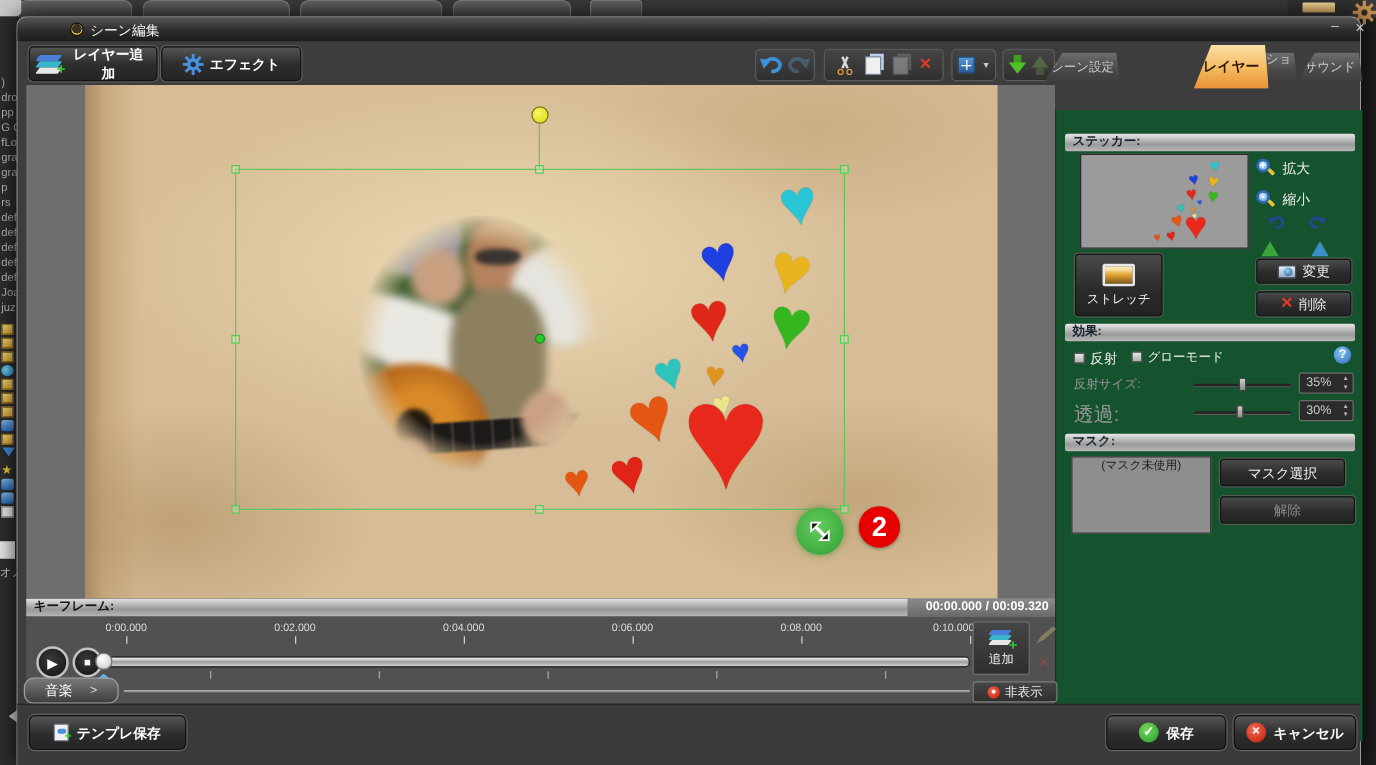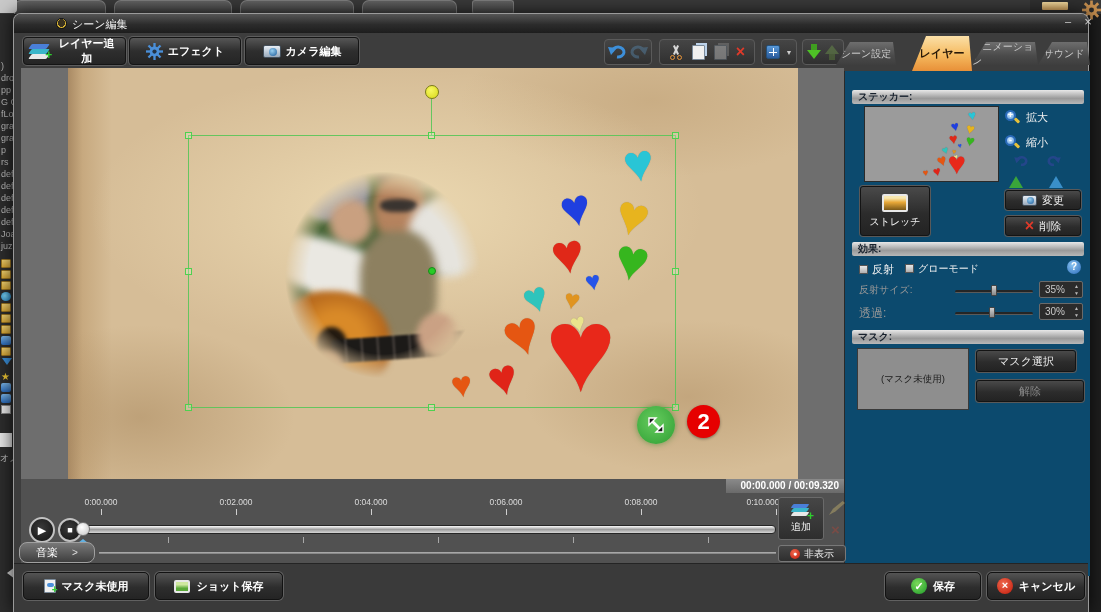--- a/index.html
+++ b/index.html
@@ -37,21 +37,21 @@
   #btn-close{position:absolute;left:1066px;top:1px;width:16px;height:14px;color:#ccc;font-size:13px;line-height:14px;text-align:center;}
   
   .tbtn{position:absolute;top:23px;height:28px;border-radius:4px;background:linear-gradient(#565656,#2e2e2e 50%,#252525);
     border:1px solid #151515;box-shadow:0 0 0 1px #5d5d5d;color:#fff;font-size:11px;font-weight:bold;
     display:flex;align-items:center;justify-content:center;gap:5px;}
   .igroup{position:absolute;top:25px;height:26px;border-radius:4px;border:1px solid #5a5a5a;
     background:linear-gradient(#454545,#303030);display:flex;align-items:center;justify-content:space-evenly;}
   
   .tab{position:absolute;color:#c9c9c9;font-size:10px;display:flex;align-items:center;justify-content:center;
     background:linear-gradient(#6e6e6e,#4a4a4a 60%,#3e3e3e);clip-path:polygon(14px 0,calc(100% - 3px) 0,100% 100%,0 100%);}
-  .tab.active{background:linear-gradient(#fbe0a8,#f5b95e 55%,#e89038);color:#2a1a08;font-weight:bold;font-size:11px;}
+  .tab.active{background:linear-gradient(#fbe0a8,#f5b95e 55%,#e89038);color:#2a1a08;font-weight:bold;font-size:11px;margin-left:43px;}
   
   #canvas{position:absolute;left:7px;top:54px;width:823px;height:411px;background:#6e6e6e;overflow:hidden;}
   #parchment{position:absolute;left:47px;top:0;width:730px;height:411px;
     background:
       radial-gradient(ellipse 60% 50% at 45% 35%, rgba(238,220,180,.9), rgba(238,220,180,0) 70%),
       radial-gradient(ellipse 30% 25% at 85% 80%, rgba(176,143,100,.5), rgba(176,143,100,0) 75%),
       radial-gradient(ellipse 28% 30% at 10% 85%, rgba(170,138,96,.55), rgba(170,138,96,0) 75%),
       radial-gradient(ellipse 35% 25% at 80% 8%, rgba(186,154,110,.45), rgba(186,154,110,0) 75%),
       linear-gradient(90deg,#a98a64 0%,#c7a97f 2%,#d6bd97 6%,#d6bd97 100%);}
   #photo{position:absolute;left:233px;top:71px;width:258px;height:272px;
@@ -64,21 +64,21 @@
   .handle{position:absolute;width:7px;height:7px;border:1px solid #4fd14f;background:rgba(230,255,230,.25);}
   #rot-circle{position:absolute;width:14px;height:14px;border-radius:50%;
     background:radial-gradient(circle at 40% 35%,#f8f860,#d8d818);border:1px solid #7a7a18;}
   #center-dot{position:absolute;width:8px;height:8px;border-radius:50%;background:#27cc27;border:1px solid #1a8a1a;}
   #resize-circle{position:absolute;width:38px;height:38px;border-radius:50%;
     background:radial-gradient(circle at 45% 40%,#66cc5e,#2f9e33);box-shadow:0 0 6px rgba(20,120,20,.5);
     display:flex;align-items:center;justify-content:center;}
   #step-badge{position:absolute;width:33px;height:33px;border-radius:50%;background:#e60000;color:#fff;
     font-size:22px;font-weight:bold;display:flex;align-items:center;justify-content:center;box-shadow:0 1px 3px rgba(0,0,0,.4);}
   
-  #rpanel{position:absolute;left:830px;top:57px;width:246px;height:505px;background:#0c4a6e;border-left:1px solid #2a2a2a;}
+  #rpanel{position:absolute;left:830px;top:74px;width:246px;height:505px;background:#14532d;border-left:1px solid #2a2a2a;}
   .band{position:absolute;left:7px;width:232px;height:14px;border-radius:2px;
     background:linear-gradient(#e8e8e8,#9a9a9a 60%,#b8b8b8);color:#18222e;font-size:10px;font-weight:bold;
     line-height:14px;padding-left:6px;}
   .panel-btn{position:absolute;border-radius:3px;background:linear-gradient(#4a4a4a,#2c2c2c 55%,#232323);
     border:1px solid #141414;box-shadow:0 0 0 1px #595959;color:#f0f0f0;
     display:flex;align-items:center;justify-content:center;gap:5px;font-size:11px;}
   .bigbtn{flex-direction:column;gap:3px;font-size:10px;}
   .mini-label{color:#f0f0f0;font-size:11px;}
   .pic-icon{width:26px;height:18px;border:2px solid #e8e8e8;border-radius:2px;
     background:linear-gradient(#f8e8b0 15%,#e8a838 45%,#7a5818 100%);}
@@ -91,21 +91,21 @@
   .slider-groove{position:absolute;height:3px;background:#252525;border-bottom:1px solid #5a5a5a;border-radius:2px;}
   .slider-thumb{position:absolute;width:6px;height:11px;background:linear-gradient(#cfcfcf,#8a8a8a);border:1px solid #444;border-radius:1px;}
   .valbox{position:absolute;width:44px;height:17px;background:#2b2b2b;border:1px solid #6a6a6a;border-radius:2px;
     color:#c9c9c9;font-size:10px;line-height:15px;padding-left:5px;}
   .spin{position:absolute;right:3px;top:1px;display:flex;flex-direction:column;gap:0px;color:#b9b9b9;font-size:5px;line-height:7px;}
   .dim{color:#969696;}
   .chk{display:inline-block;width:9px;height:9px;background:linear-gradient(#e8e8e8,#b0b0b0);border:1px solid #555;margin-right:4px;vertical-align:-1px;}
   #help-icon{position:absolute;width:14px;height:14px;border-radius:50%;background:radial-gradient(circle at 40% 35%,#8ac4f2,#2a6ab9);
     color:#fff;font-size:10px;font-weight:bold;text-align:center;line-height:14px;}
   #mask-preview{position:absolute;background:#8e8e8e;border:1px solid #3a3a3a;color:#1c1c1c;font-size:9.5px;
-    display:flex;align-items:center;justify-content:center;}
+    display:flex;justify-content:center;}
   
   #kfpanel{position:absolute;left:7px;top:465px;width:823px;height:84px;background:#515151;}
   #kf-band{position:absolute;left:0;top:0;width:823px;height:14px;
     background:linear-gradient(#e2e2e2,#989898 60%,#b5b5b5);color:#141414;font-size:10px;font-weight:bold;line-height:14px;padding-left:6px;}
   #kf-time{position:absolute;right:0;top:0;width:118px;height:14px;background:linear-gradient(#8a8a8a,#6a6a6a);
     color:#fff;font-size:10px;font-weight:bold;line-height:14px;text-align:right;padding-right:5px;}
   .ruler-label{position:absolute;font-size:8.5px;color:#dcdcdc;transform:translateX(-50%);}
   .tickA{position:absolute;width:1px;height:6px;background:#d0d0d0;}
   .tickB{position:absolute;width:1px;height:6px;background:#a8a8a8;}
   #track{position:absolute;left:60px;top:46px;width:695px;height:9px;border-radius:4px;border:1px solid #262626;
@@ -239,26 +239,20 @@
           <rect x="6.9" y="0" width="2.2" height="16"></rect>
           <rect x="6.9" y="0" width="2.2" height="16" transform="rotate(45 8 8)"></rect>
       <rect x="6.9" y="0" width="2.2" height="16" transform="rotate(90 8 8)"></rect>
           <rect x="6.9" y="0" width="2.2" height="16" transform="rotate(135 8 8)"></rect>
       <circle cx="8" cy="8" r="4.6"></circle>
         </g>
         <circle cx="8" cy="8" r="2" fill="#223244"></circle>
     </svg>
     <span>エフェクト</span>
   </button>
-  <button class="tbtn" style="left:231px;width:114px">
-    <span class="cam-ic">
-        <i></i>
-      </span>
-    <span>カメラ編集</span>
-  </button>
 
   <div class="igroup" style="left:590px;width:48px">
     <svg width="18" height="16" viewBox="0 0 18 16">
       <path d="M4 8 A6 5 0 1 1 9 13" stroke="#3d8fd9" stroke-width="3" fill="none"></path>
         <polygon points="0,3 9,4 3,11" fill="#3d8fd9"></polygon>
     </svg>
     <svg width="18" height="16" viewBox="0 0 18 16" style="opacity:.4">
       <path d="M14 8 A6 5 0 1 0 9 13" stroke="#5a8fb9" stroke-width="3" fill="none"></path>
         <polygon points="18,3 9,4 15,11" fill="#5a8fb9"></polygon>
     </svg>
@@ -438,21 +432,21 @@
     <div class="slider-groove" style="left:110px;top:219px;width:78px"></div>
     <div class="slider-thumb" style="left:146px;top:214px"></div>
     <div class="valbox" style="left:194px;top:210px">
       <span>35%</span>
       <span class="spin">
           <span>▲</span>
           <span>▼</span>
         </span>
     </div>
 
-    <div class="dim" style="position:absolute;left:14px;top:234px;font-size:12px">透過:</div>
+    <div class="dim" style="position:absolute;left:14px;top:234px;font-size:16px">透過:</div>
     <div class="slider-groove" style="left:110px;top:241px;width:78px"></div>
     <div class="slider-thumb" style="left:144px;top:236px"></div>
     <div class="valbox" style="left:194px;top:232px">
       <span>30%</span>
       <span class="spin">
           <span>▲</span>
           <span>▼</span>
         </span>
     </div>
 
@@ -462,20 +456,21 @@
     </div>
     <button class="panel-btn" style="left:131px;top:279px;width:100px;height:22px">
       <span>マスク選択</span>
     </button>
     <button class="panel-btn" style="left:131px;top:309px;width:108px;height:22px;color:#8a8a8a">
       <span>解除</span>
     </button>
   </div>
 
   <div id="kfpanel">
+    <div id="kf-band">キーフレーム:</div>
     <div id="kf-time">
       <span>00:00.000</span><span> / </span><span>00:09.320</span>
     </div>
 
     <div id="ruler">
         <div class="ruler-label" style="left: 80px; top: 18px;">0:00.000</div>
         <div class="tickA" style="left: 80px; top: 30px;"></div>
         <div class="tickB" style="left: 147px; top: 58px;"></div>
         <div class="ruler-label" style="left: 215px; top: 18px;">0:02.000</div>
         <div class="tickA" style="left: 215px; top: 30px;"></div>
@@ -527,25 +522,21 @@
       <span>非表示</span>
     </div>
   </div>
 
   <div id="footer">
     <button class="fbtn" style="left:9px;width:126px">
       <span class="doc-ic" style="width:12px;height:14px">
         <i style="position:absolute;left:2px;top:3px;width:7px;height:4px;background:#4a8fd9;border-radius:2px"></i>
         <i style="position:absolute;right:-3px;bottom:-3px;color:#2ecc2e;font-size:10px;font-weight:bold;font-style:normal">+</i>
       </span>
-      <span>マスク未使用</span>
-    </button>
-    <button class="fbtn" style="left:141px;width:128px">
-      <span class="pic-icon" style="width:16px;height:13px;border-width:2px;background:linear-gradient(#cfe8a0 30%,#5aa838 70%)"></span>
-      <span>ショット保存</span>
+      <span>テンプレ保存</span>
     </button>
     <button class="fbtn" style="left:871px;width:96px">
       <span class="okdot">✓</span>
       <span>保存</span>
     </button>
     <button class="fbtn" style="left:973px;width:98px">
       <span class="nodot">×</span>
       <span>キャンセル</span>
     </button>
   </div>

